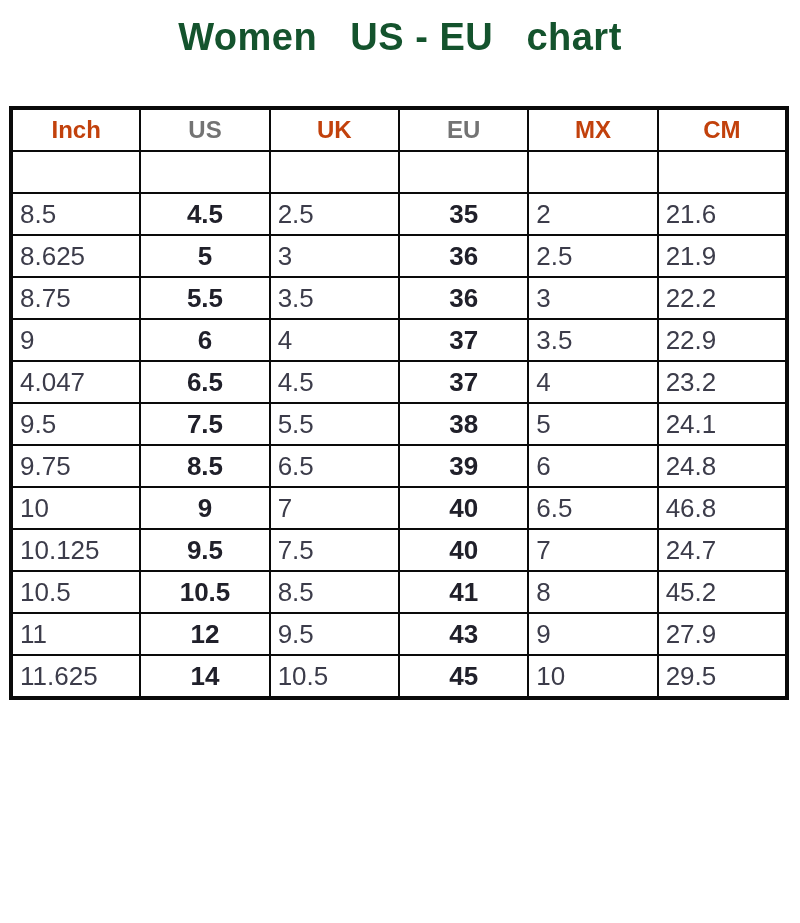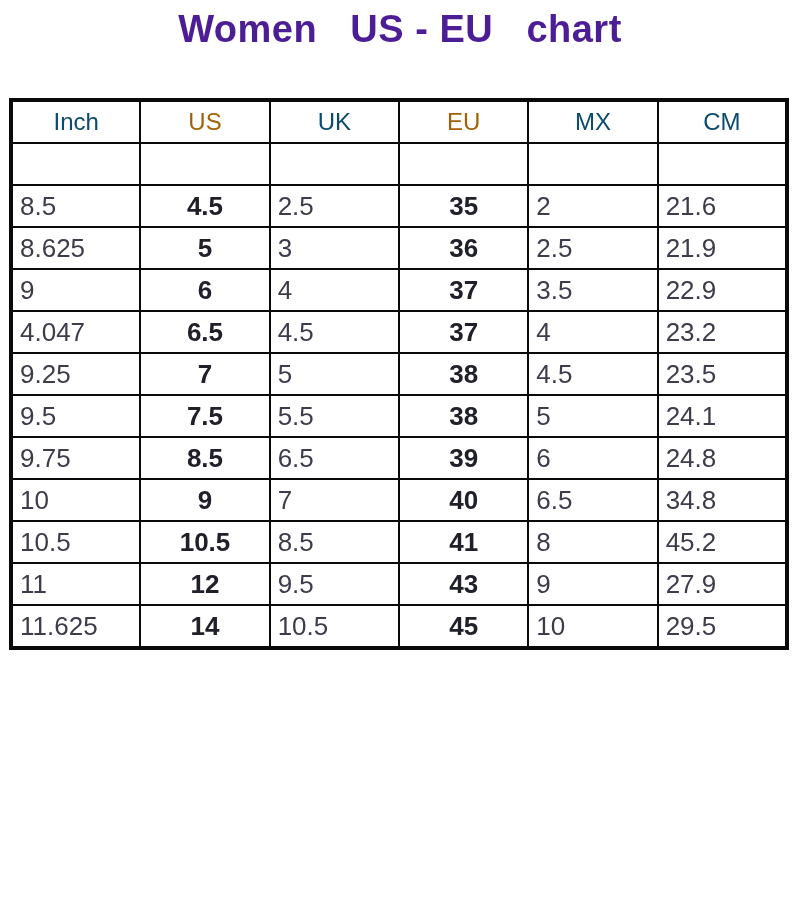--- a/index.html
+++ b/index.html
@@ -8,53 +8,53 @@
     background: #ffffff;
     font-family: "Liberation Sans", sans-serif;
   }
   body {
     width: 800px;
     height: 923px;
     overflow: hidden;
   }
   .page-title {
     margin: 0;
-    padding-top: 8px;
+    padding-top: 16px;
     height: 56px;
     text-align: center;
     font-size: 38px;
     font-weight: bold;
-    color: #4c1d95;
+    color: #14532d;
     white-space: pre;
     letter-spacing: 0.5px;
   }
   .chart-table {
     margin: 34px 0 0 9px;
     width: 780px;
     border-collapse: collapse;
     table-layout: fixed;
     border: 4px solid #0a0a0a;
   }
   .chart-table th,
   .chart-table td {
     border: 2px solid #0a0a0a;
     height: 40px;
     padding: 0;
     overflow: hidden;
     vertical-align: middle;
   }
   .chart-table th {
     font-size: 24px;
-    font-weight: normal;
+    font-weight: bold;
     text-align: center;
-    color: #0c4a6e;
+    color: #c2410c;
   }
   .chart-table th.bold-col {
-    font-weight: normal;
-    color: #a16207;
+    font-weight: bold;
+    color: #737373;
   }
   .chart-table td {
     font-size: 26px;
     text-align: left;
     padding-left: 7px;
     color: #3c3c4a;
   }
   .chart-table td.bold-col {
     font-weight: bold;
     text-align: center;
@@ -100,42 +100,42 @@
       </tr>
       <tr>
         <td>8.625</td>
         <td class="bold-col">5</td>
         <td>3</td>
         <td class="bold-col">36</td>
         <td>2.5</td>
         <td>21.9</td>
       </tr>
       <tr>
+        <td>8.75</td>
+        <td class="bold-col">5.5</td>
+        <td>3.5</td>
+        <td class="bold-col">36</td>
+        <td>3</td>
+        <td>22.2</td>
+      </tr>
+      <tr>
         <td>9</td>
         <td class="bold-col">6</td>
         <td>4</td>
         <td class="bold-col">37</td>
         <td>3.5</td>
         <td>22.9</td>
       </tr>
       <tr>
         <td>4.047</td>
         <td class="bold-col">6.5</td>
         <td>4.5</td>
         <td class="bold-col">37</td>
         <td>4</td>
         <td>23.2</td>
-      </tr>
-      <tr>
-        <td>9.25</td>
-        <td class="bold-col">7</td>
-        <td>5</td>
-        <td class="bold-col">38</td>
-        <td>4.5</td>
-        <td>23.5</td>
       </tr>
       <tr>
         <td>9.5</td>
         <td class="bold-col">7.5</td>
         <td>5.5</td>
         <td class="bold-col">38</td>
         <td>5</td>
         <td>24.1</td>
       </tr>
       <tr>
@@ -145,21 +145,29 @@
         <td class="bold-col">39</td>
         <td>6</td>
         <td>24.8</td>
       </tr>
       <tr>
         <td>10</td>
         <td class="bold-col">9</td>
         <td>7</td>
         <td class="bold-col">40</td>
         <td>6.5</td>
-        <td>34.8</td>
+        <td>46.8</td>
+      </tr>
+      <tr>
+        <td>10.125</td>
+        <td class="bold-col">9.5</td>
+        <td>7.5</td>
+        <td class="bold-col">40</td>
+        <td>7</td>
+        <td>24.7</td>
       </tr>
       <tr>
         <td>10.5</td>
         <td class="bold-col">10.5</td>
         <td>8.5</td>
         <td class="bold-col">41</td>
         <td>8</td>
         <td>45.2</td>
       </tr>
       <tr>

